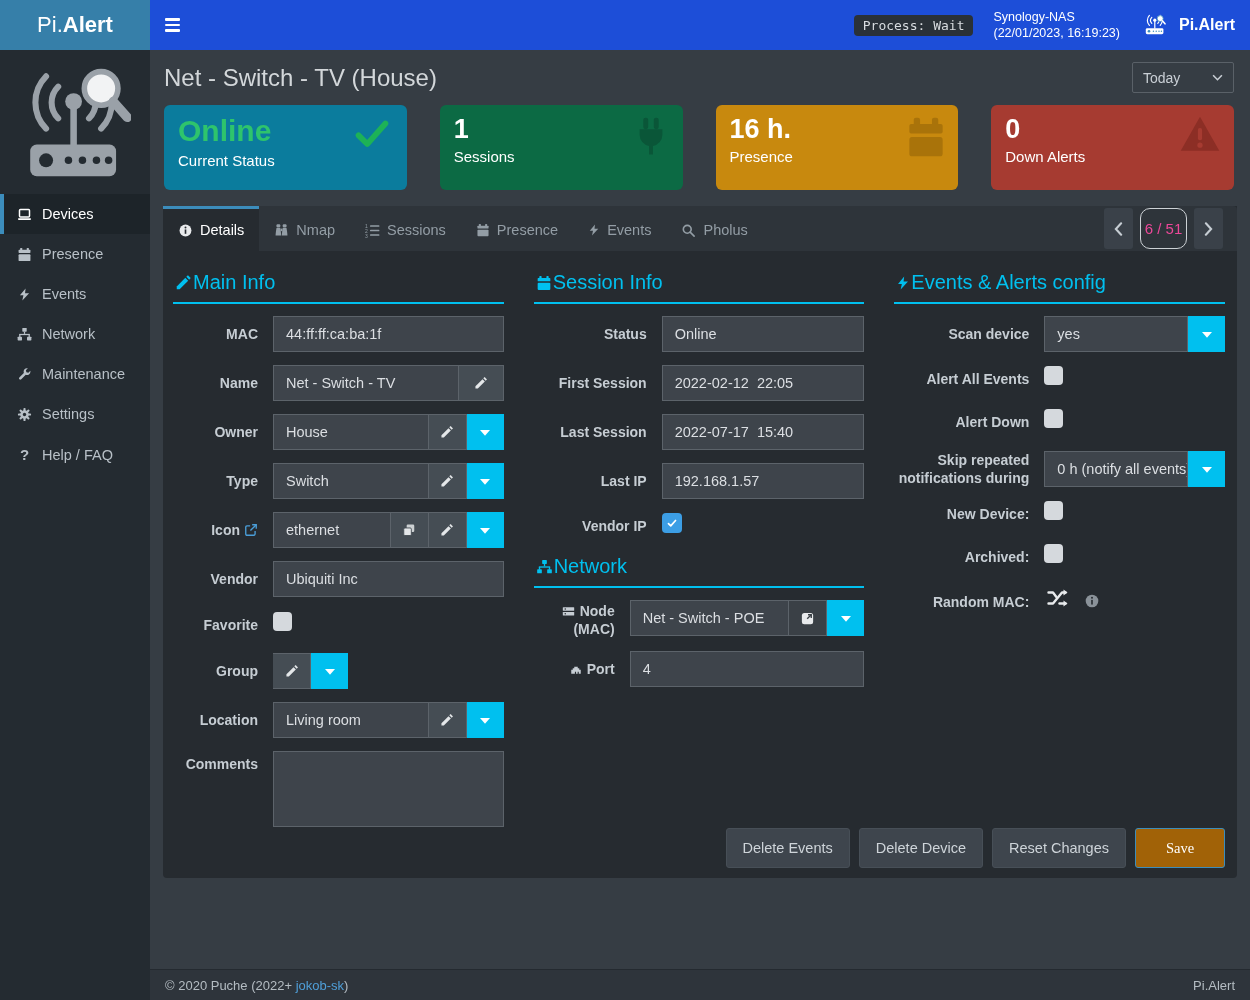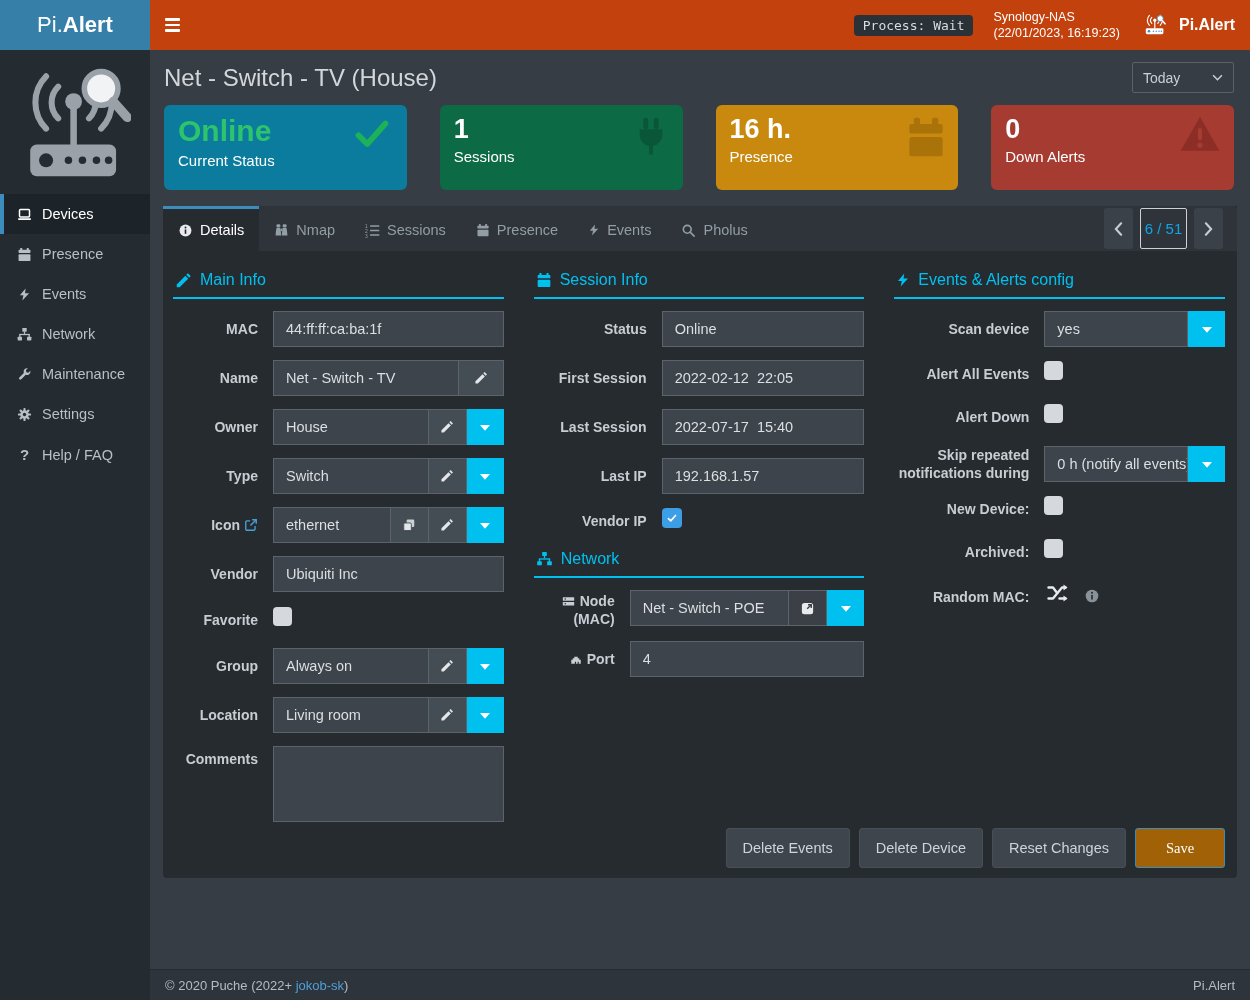--- a/index.html
+++ b/index.html
@@ -4,21 +4,21 @@
 <style>
   * { box-sizing: border-box; margin: 0; padding: 0; }
   html,body { width:1250px; height:1000px; }
   body {
     font-family:"Liberation Sans", sans-serif;
     background:#363d44; color:#c9d0d6; overflow:hidden; position:relative;
   }
   svg { display:block; }
 
   
-  .navbar { position:absolute; top:0; left:0; right:0; height:50px; background:#c2410c; display:flex; align-items:stretch; z-index:20; }
+  .navbar { position:absolute; top:0; left:0; right:0; height:50px; background:#1d4ed8; display:flex; align-items:stretch; z-index:20; }
   .logo { width:150px; background:#367fa9; color:#fff; display:flex; align-items:center; justify-content:center; font-size:22px; cursor:pointer; }
   .logo .thin { font-weight:400; }
   .logo .bold { font-weight:700; }
   .nav-main { flex:1; display:flex; align-items:center; padding:0 15px; }
   .hamburger { width:30px; height:30px; display:flex; flex-direction:column; justify-content:center; gap:3px; cursor:pointer; }
   .hamburger i { display:block; width:15px; height:2.5px; background:#fff; border-radius:1px; }
   .nav-right { margin-left:auto; display:flex; align-items:center; gap:20px; }
   .process-badge { font-family:"DejaVu Sans Mono", monospace; font-size:13px; background:#2a3137; color:#d8dcdf; padding:3px 9px; border-radius:4px; }
   .server-info { color:#fff; font-weight:400; font-size:12.5px; line-height:1.3; }
   .brand-right { display:flex; align-items:center; gap:9px; color:#fff; font-weight:700; font-size:16px; cursor:pointer; }
@@ -52,26 +52,26 @@
 
   
   .panel { position:relative; margin:16px 13px 0; height:672px; background:#262b30; border-radius:0 0 4px 4px; }
   .tabbar { display:flex; background:#2e343a; height:45px; border-radius:4px 4px 0 0; }
   .tab { display:flex; align-items:center; gap:7px; padding:0 15px; font-size:14.5px; color:#939da5; border-top:3px solid transparent; cursor:pointer; }
   .tab .ti { color:#939da5; display:flex; }
   .tab.active { background:#262b30; color:#fff; border-top-color:#3c8dbc; }
   .tab.active .ti { color:#e8eaec; }
   .pager { position:absolute; right:14px; top:2px; display:flex; gap:7px; height:41px; }
   .pg-btn { width:29px; background:#3a4149; border:none; color:#c6cdd3; display:flex; align-items:center; justify-content:center; border-radius:3px; cursor:pointer; }
-  .pg-count { width:47px; border:1px solid #ccd1d5; color:#0ea5e9; font-size:15px; display:flex; align-items:center; justify-content:center; border-radius:2px; }
+  .pg-count { width:47px; border:1px solid #ccd1d5; color:#ec4899; font-size:15px; display:flex; align-items:center; justify-content:center; border-radius:10px; }
 
   
   .panel-body { display:flex; gap:30px; padding:20px 12px 0 10px; }
   .col { flex:1; min-width:0; }
-  .sec-head { display:flex; align-items:center; gap:8px; color:#00c0ef; font-size:16px; border-bottom:2px solid #00c0ef; padding:0 0 8px 2px; margin-bottom:12px; }
+  .sec-head { display:flex; align-items:center; gap:1px; color:#00c0ef; font-size:20px; border-bottom:2px solid #00c0ef; padding:0 0 8px 2px; margin-bottom:12px; }
   .row { display:flex; align-items:center; margin-bottom:13px; min-height:36px; }
   .row.top { align-items:flex-start; }
   .lbl { width:100px; flex:none; text-align:right; padding-right:15px; font-weight:700; font-size:14px; color:#c6cdd3; line-height:1.3; }
   .col2 .lbl { width:128px; }
   .col3 .lbl { width:150px; }
   .colnet .lbl { width:96px; }
   .lbl .lic { display:inline-flex; vertical-align:-2px; margin-right:4px; color:#c6cdd3; }
   .ext-blue { color:#4a9ed8; display:inline-flex; vertical-align:-2px; margin-left:4px; }
   .ctrl { flex:1; display:flex; height:36px; min-width:0; }
   .inp { flex:1; min-width:0; height:36px; background:#3e444b; border:1px solid #5c636a; color:#dcdfe3; font-family:"Liberation Sans",sans-serif; font-size:14.5px; padding:0 12px; white-space:pre; overflow:hidden; }
@@ -489,21 +489,20 @@
         <div class="row top" style="min-height:30px">
           <label class="lbl" style="padding-top:6px">Favorite</label>
           <div class="ctrl" style="height:auto">
               <span class="chk" style="margin-top:2px"></span>
             </div>
         </div>
 
         <div class="row gap6">
           <label class="lbl">Group</label>
           <div class="ctrl">
-            <input class="inp" value="Always on" style="">
             <button class="abtn">
                 <svg width="14" height="14" viewBox="0 0 24 24" fill="currentColor">
                   <path d="M2.5 17.5 14.6 5.4l4 4L6.5 21.5H2.5z"></path>
                   <path d="M16 4l2.2-2.2 4 4L20 8z"></path>
                 </svg>
               </button>
             <button class="caret-btn">
                 <svg width="10" height="7" viewBox="0 0 12 8" fill="#fff">
                   <path d="M0 1h12L6 8z"></path>
                 </svg>

